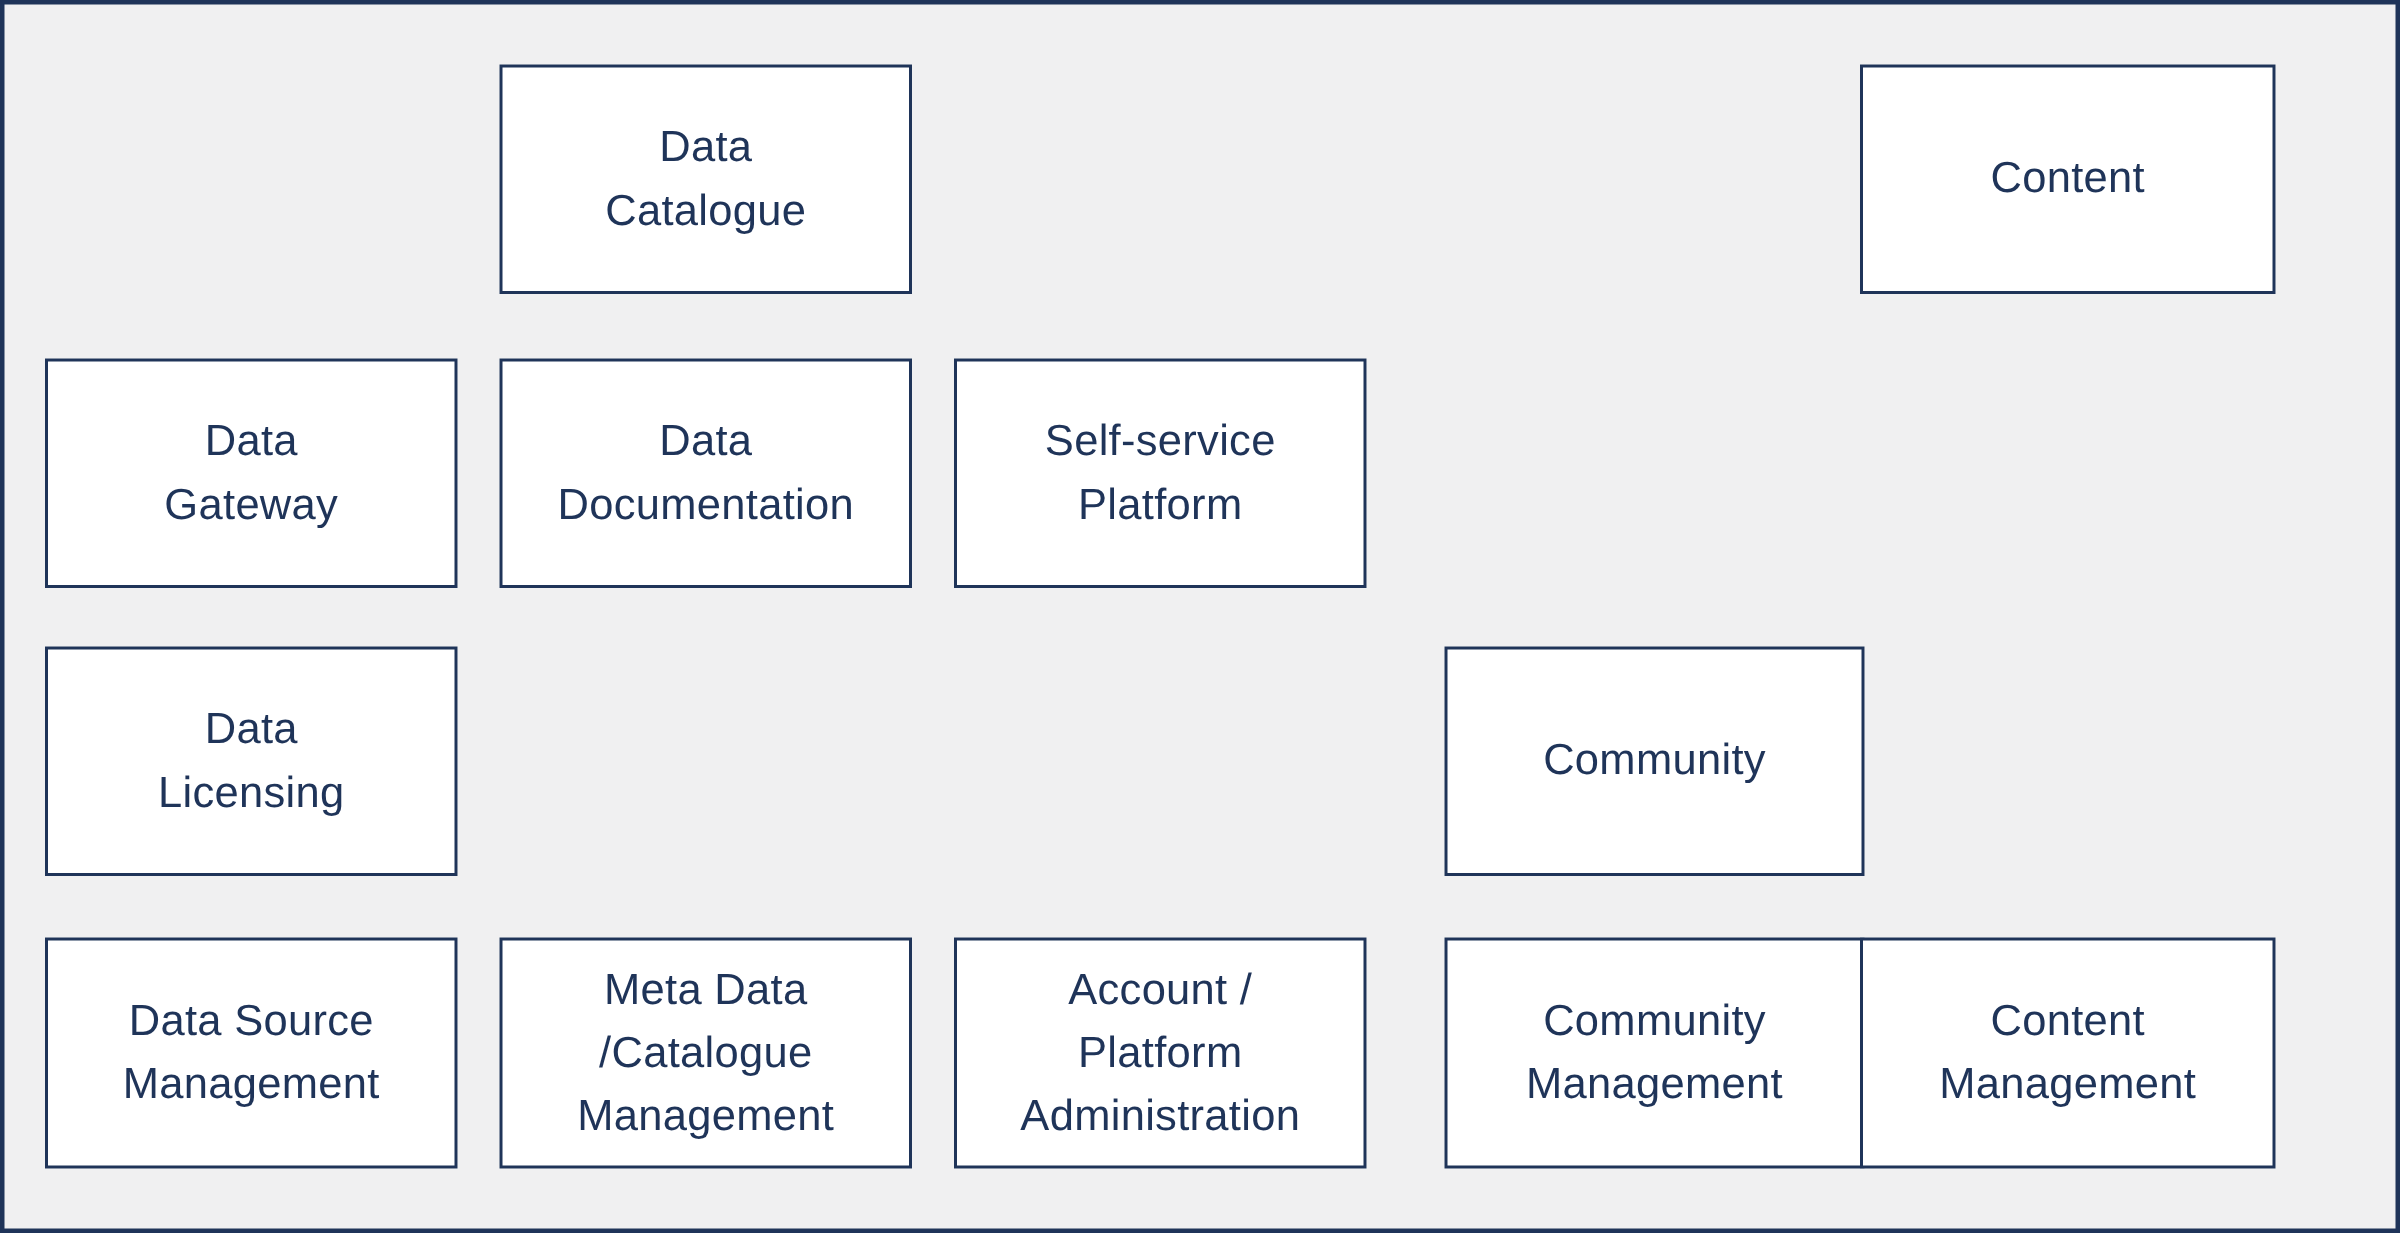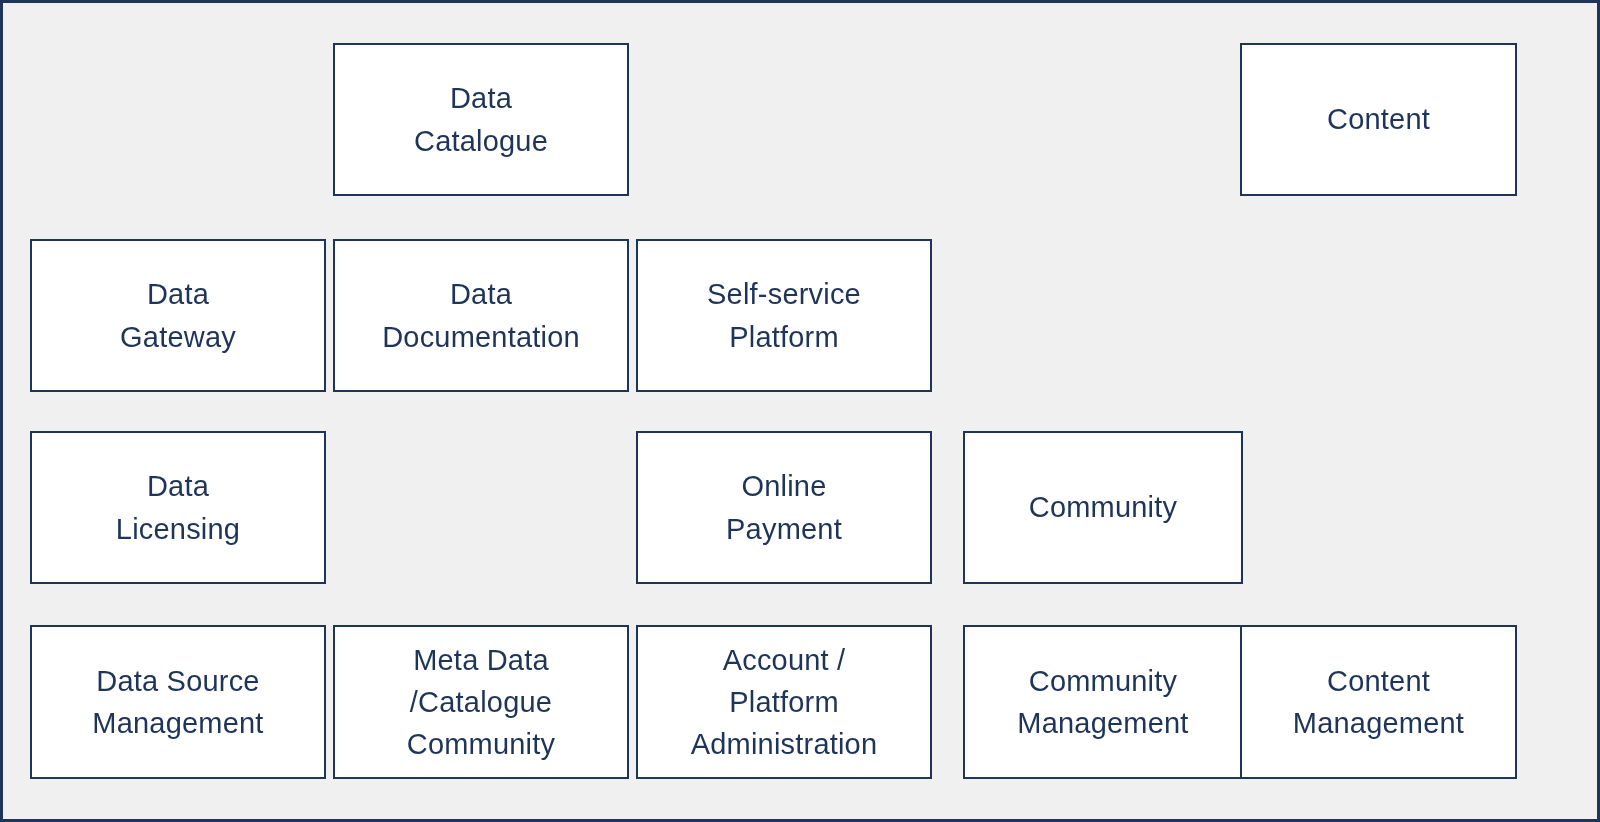--- a/index.html
+++ b/index.html
@@ -17,21 +17,21 @@
     box-sizing: border-box;
     width: 1600px;
     height: 822px;
     background: #f0f0f1;
     border: 3px solid #1f3459;
     overflow: hidden;
   }
   .box {
     position: absolute;
     box-sizing: border-box;
-    width: 296px;
+    width: 275px;
     height: 153px;
     background: #ffffff;
     border: 2px solid #1f3459;
     display: flex;
     align-items: center;
     justify-content: center;
     text-align: center;
   }
   .box-label {
     color: #1f3459;
@@ -75,36 +75,32 @@
   </div>
   <div class="box c3 r2">
     <span class="box-label">Self-service
 Platform</span>
   </div>
 
   <div class="box c1 r3">
     <span class="box-label">Data
 Licensing</span>
   </div>
-  <div class="box c3 r3">
-    <span class="box-label">Online
-Payment</span>
-  </div>
   <div class="box c4 r3">
     <span class="box-label">Community</span>
   </div>
 
   <div class="box c1 r4">
     <span class="box-label">Data Source
 Management</span>
   </div>
   <div class="box c2 r4">
     <span class="box-label">Meta Data
 /Catalogue
-Community</span>
+Management</span>
   </div>
   <div class="box c3 r4">
     <span class="box-label">Account /
 Platform
 Administration</span>
   </div>
   <div class="box c4 r4">
     <span class="box-label">Community
 Management</span>
   </div>

